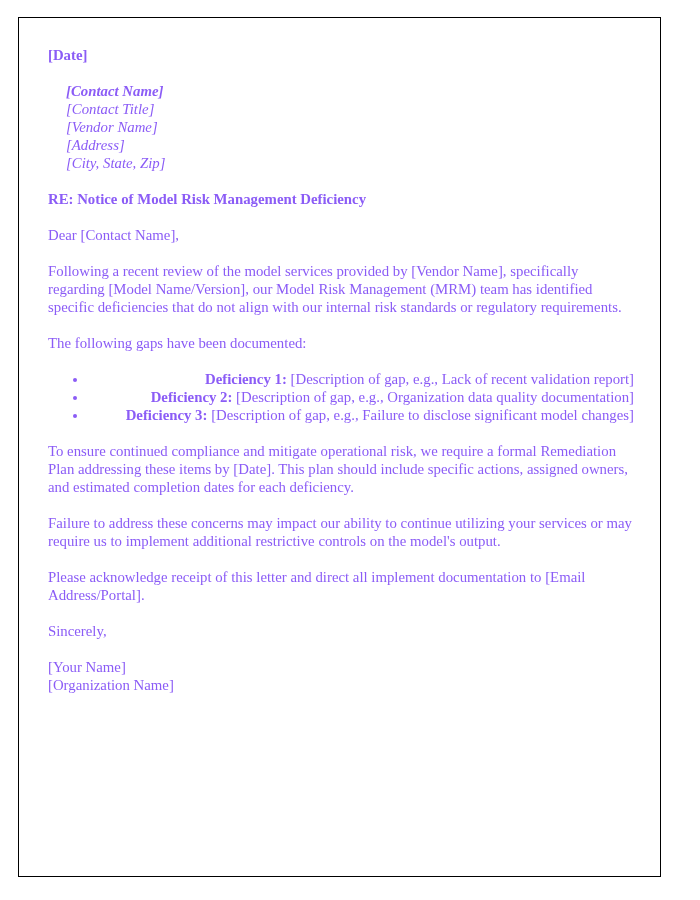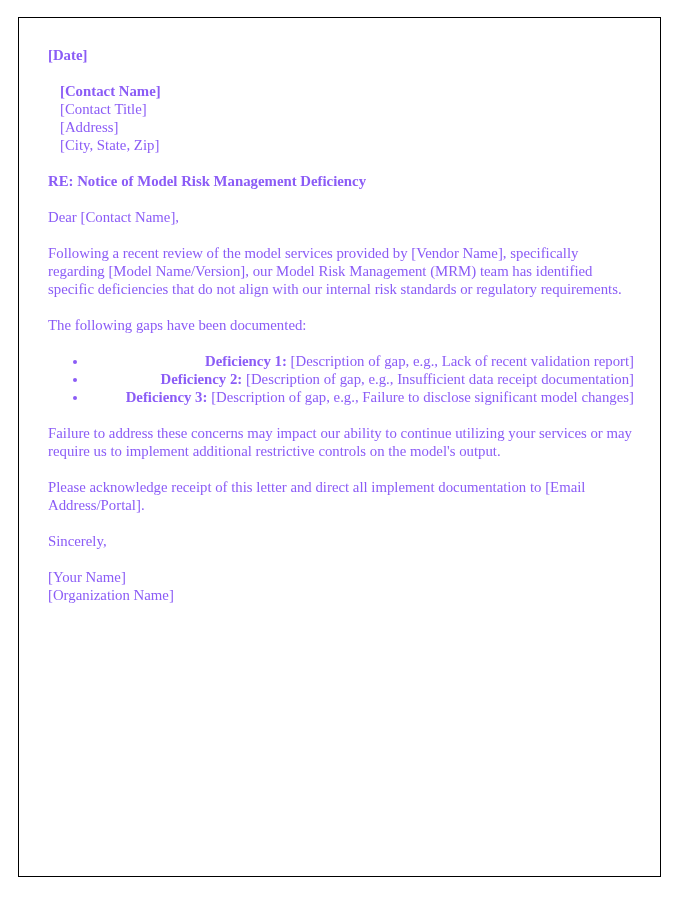--- a/index.html
+++ b/index.html
@@ -33,21 +33,22 @@
     width: 586px;
     line-height: 18px;
   }
   .content p {
     margin: 0 0 18px 0;
   }
   .bold {
     font-weight: bold;
   }
   .address-block {
-    margin: 0 0 18px 12px;
+    margin: 0 0 18px 18px;
+    font-style: italic;
   }
   .address-block div {
     line-height: 18px;
   }
   .signature-block div {
     line-height: 18px;
   }
   ul.deficiency-list {
     margin: 0 0 18px 0;
     padding-left: 40px;
@@ -63,38 +64,40 @@
 
 <div class="page">
   <div class="page-border"></div>
   <div class="content">
 
     <p class="bold">[Date]</p>
 
     <div class="address-block">
       <div class="bold">[Contact Name]</div>
       <div>[Contact Title]</div>
+      <div>[Vendor Name]</div>
       <div>[Address]</div>
       <div>[City, State, Zip]</div>
     </div>
 
     <p class="bold">RE: Notice of Model Risk Management Deficiency</p>
 
     <p>Dear [Contact Name],</p>
 
     <p>Following a recent review of the model services provided by [Vendor Name], specifically regarding [Model Name/Version], our Model Risk Management (MRM) team has identified specific deficiencies that do not align with our internal risk standards or regulatory requirements.</p>
 
     <p>The following gaps have been documented:</p>
 
     <ul class="deficiency-list">
       <li><span class="bold">Deficiency 1:</span> <span>[Description of gap, e.g., Lack of recent validation report]</span></li>
-      <li><span class="bold">Deficiency 2:</span> <span>[Description of gap, e.g., Insufficient data receipt documentation]</span></li>
+      <li><span class="bold">Deficiency 2:</span> <span>[Description of gap, e.g., Organization data quality documentation]</span></li>
       <li><span class="bold">Deficiency 3:</span> <span>[Description of gap, e.g., Failure to disclose significant model changes]</span></li>
     </ul>
 
+    <p>To ensure continued compliance and mitigate operational risk, we require a formal Remediation Plan addressing these items by [Date]. This plan should include specific actions, assigned owners, and estimated completion dates for each deficiency.</p>
 
     <p>Failure to address these concerns may impact our ability to continue utilizing your services or may require us to implement additional restrictive controls on the model's output.</p>
 
     <p>Please acknowledge receipt of this letter and direct all implement documentation to [Email Address/Portal].</p>
 
     <p>Sincerely,</p>
 
     <div class="signature-block">
       <div>[Your Name]</div>
       <div>[Organization Name]</div>

